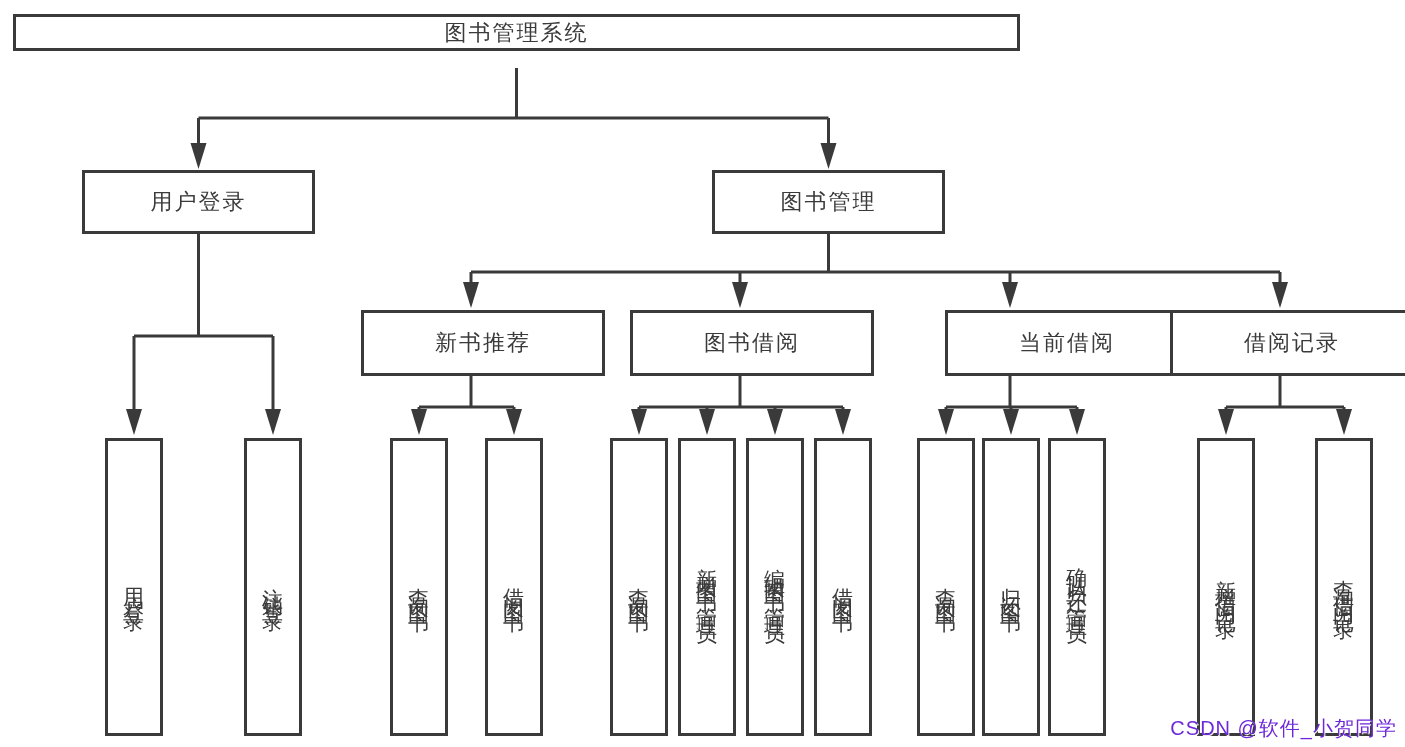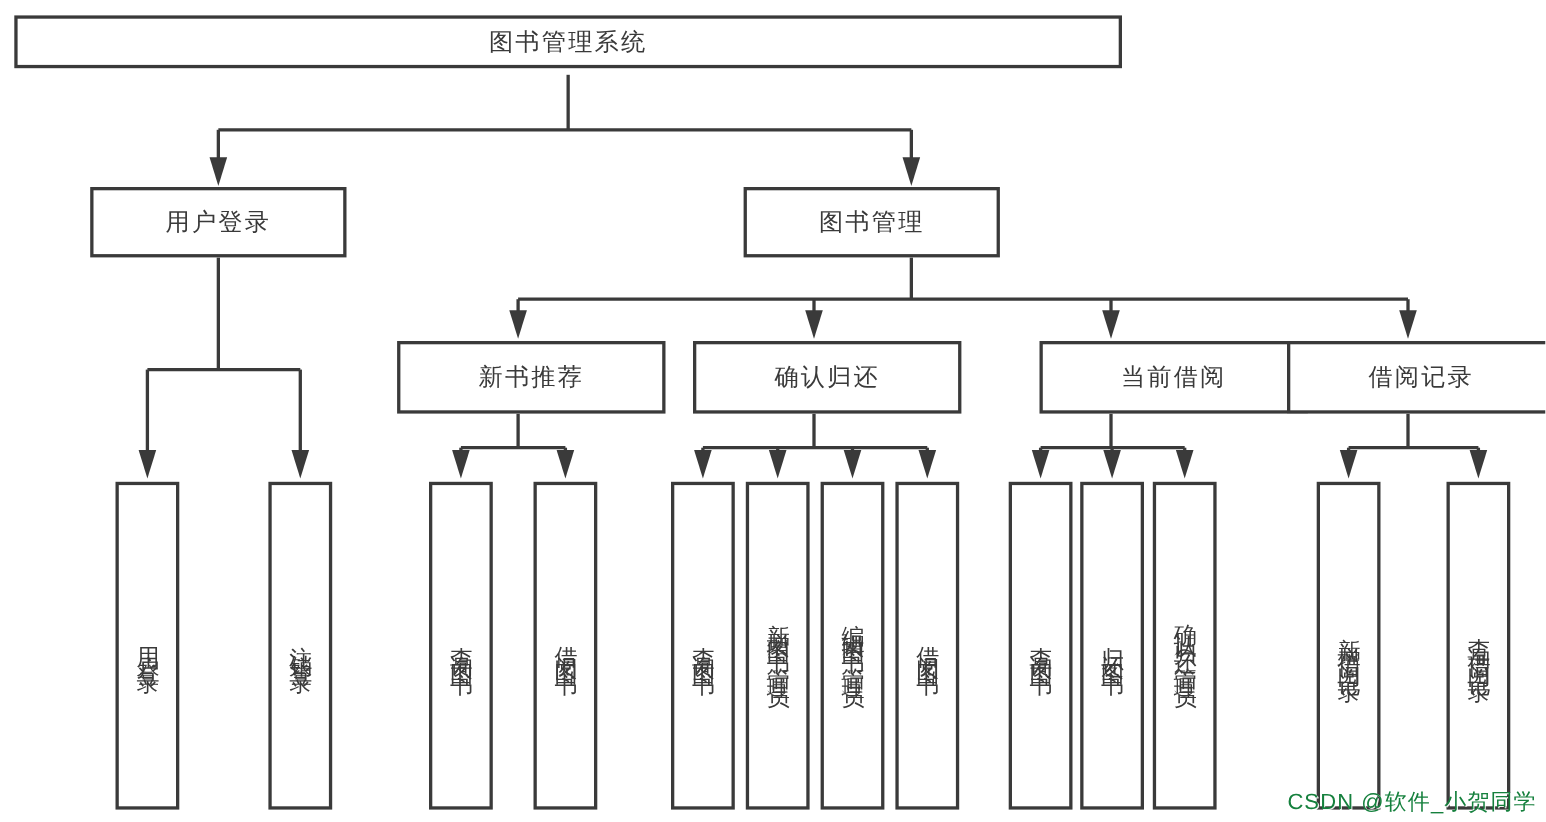--- a/index.html
+++ b/index.html
@@ -6,41 +6,41 @@
   #canvas{
     position:relative;width:1405px;height:747px;background:#ffffff;overflow:hidden;
     font-family:"Liberation Sans","DejaVu Sans",sans-serif;color:#3a3a3a;
   }
   #connectors{position:absolute;left:0;top:0;width:1405px;height:747px;}
   .node{
     position:absolute;background:#ffffff;border:3px solid #3a3a3a;box-sizing:border-box;
     display:flex;align-items:center;justify-content:center;
     font-size:22px;letter-spacing:2px;white-space:nowrap;
   }
-  .root{left:13px;top:14px;width:1007px;height:48px;}
+  .root{left:13px;top:14px;width:1007px;height:37px;}
   .lvl1{top:170px;width:233px;height:64px;}
   .n-user-login{left:82px;}
-  .n-book-mgmt{left:676px;text-align:center;}
+  .n-book-mgmt{left:712px;text-align:center;}
   .lvl2{top:310px;width:244px;height:66px;}
   .n-new-book{left:361px;}
   .n-book-borrow{left:630px;}
   .n-cur-borrow{left:945px;}
   .n-borrow-rec{left:1170px;}
   .leaf{top:438px;width:58px;height:298px;}
   .vtext{
     writing-mode:vertical-rl;line-height:1;font-size:21px;letter-spacing:8px;
   }
   .lf-a1{left:105px;} .lf-a2{left:244px;}
   .lf-b1{left:390px;} .lf-b2{left:485px;}
   .lf-c1{left:610px;} .lf-c2{left:678px;} .lf-c3{left:746px;} .lf-c4{left:814px;}
   .lf-d1{left:917px;} .lf-d2{left:982px;} .lf-d3{left:1048px;}
   .lf-e1{left:1197px;} .lf-e2{left:1315px;}
   .watermark{
     position:absolute;right:8px;bottom:5px;font-size:20px;letter-spacing:1px;
-    color:#15803d;text-shadow:1px 1px 0 rgba(255,255,255,0.9);
+    color:#6d28d9;text-shadow:1px 1px 0 rgba(255,255,255,0.9);
   }
 </style>
 </head>
 <body>
 
 <div id="canvas">
 
   <svg id="connectors" viewBox="0 0 1405 747" xmlns="http://www.w3.org/2000/svg">
     <g stroke="#3a3a3a" stroke-width="3" fill="none">
 
@@ -115,21 +115,21 @@
     <span>用户登录</span>
   </div>
   <div class="node lvl1 n-book-mgmt">
     <span>图书管理</span>
   </div>
 
   <div class="node lvl2 n-new-book">
     <span>新书推荐</span>
   </div>
   <div class="node lvl2 n-book-borrow">
-    <span>确认归还</span>
+    <span>图书借阅</span>
   </div>
   <div class="node lvl2 n-cur-borrow">
     <span>当前借阅</span>
   </div>
   <div class="node lvl2 n-borrow-rec">
     <span>借阅记录</span>
   </div>
 
   <div class="node leaf lf-a1">
     <span class="vtext">用户登录</span>

